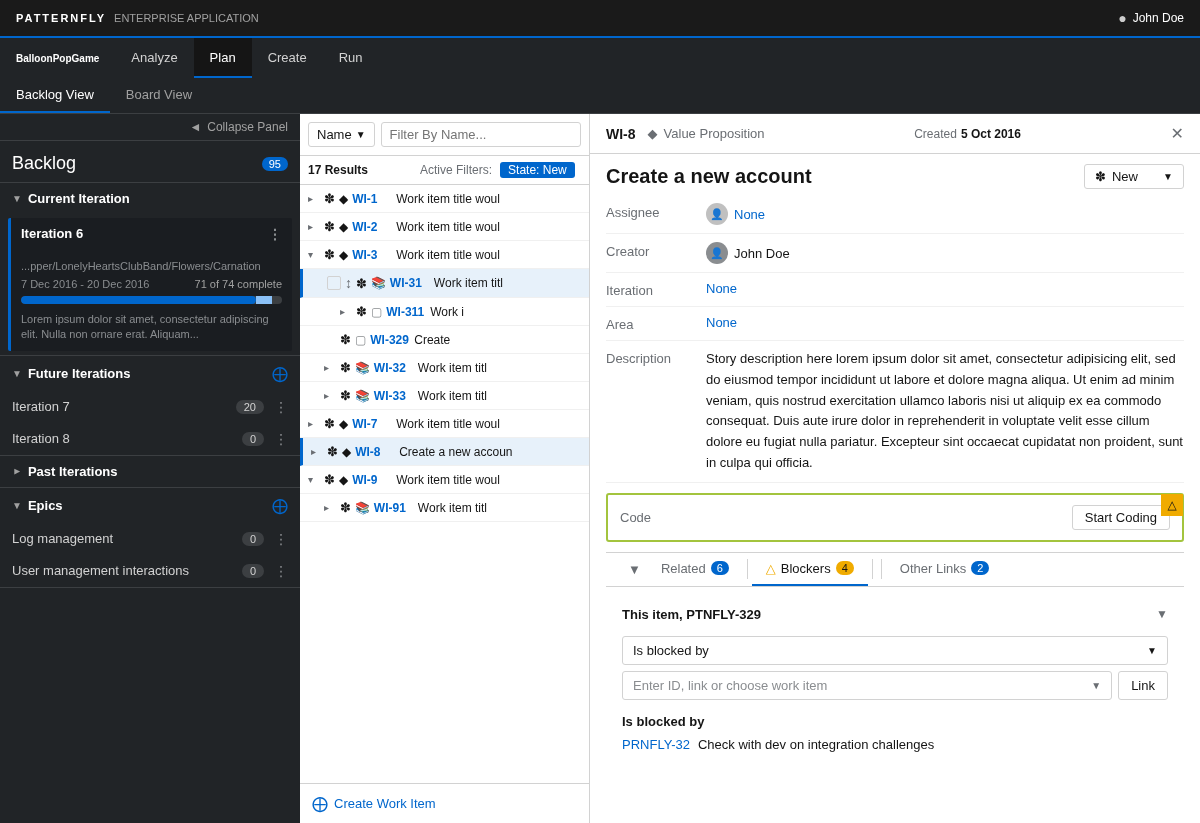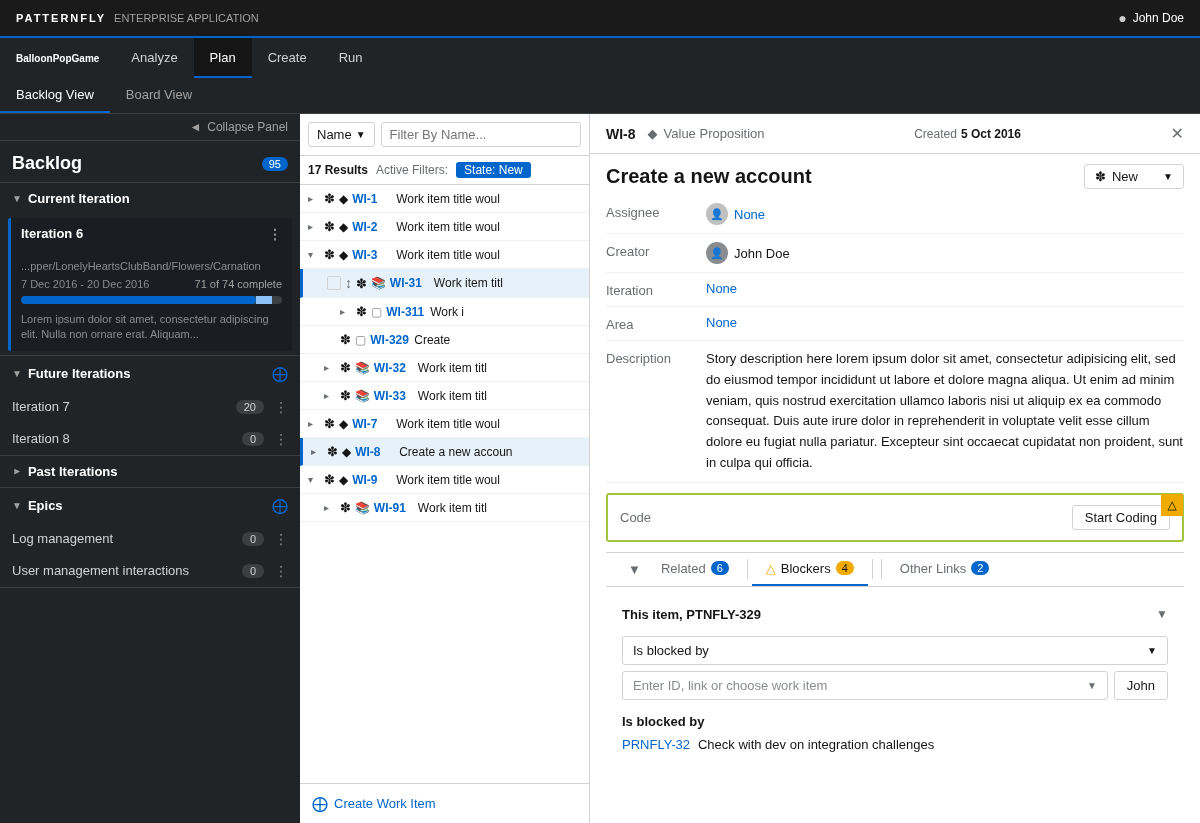--- a/index.html
+++ b/index.html
@@ -124,21 +124,21 @@
     .sidebar-header {
       display: flex;
       align-items: center;
       justify-content: space-between;
       padding: 12px 12px 8px 12px;
       border-bottom: 1px solid #3c3f42;
     }
     .sidebar-title {
       color: #fff;
       font-size: 18px;
-      font-weight: 700;
+      font-weight: 400;
     }
     .sidebar-badge {
       background: #06c;
       color: #fff;
       font-size: 11px;
       border-radius: 10px;
       padding: 1px 7px;
       min-width: 24px;
       text-align: center;
     }
@@ -276,21 +276,21 @@
       display: flex;
       align-items: center;
       gap: 8px;
       padding: 6px 8px;
       border-bottom: 1px solid #d2d2d2;
       font-size: 12px;
       color: #151515;
       background: #fff;
     }
     .results-count { font-weight: 600; }
-    .filter-label { color: #6a6e73; }
+    .filter-label { color: #6a6e73; margin-left: 44px; }
     .filter-badge {
       background: #06c;
       color: #fff;
       border-radius: 3px;
       padding: 1px 8px;
       font-size: 12px;
     }
     .work-items-list {
       flex: 1;
       overflow-y: auto;
@@ -959,21 +959,21 @@
           </div>
           <div class="blocked-by-dropdown">
             <span>Is blocked by</span>
             <span style="font-size:10px;">▼</span>
           </div>
           <div class="link-input-row">
             <div class="link-input" style="display:flex; justify-content:space-between; align-items:center;">
               <span style="color:#8a8d90;">Enter ID, link or choose work item</span>
               <span style="font-size:10px; color:#6a6e73;">▼</span>
             </div>
-            <button class="link-btn">John</button>
+            <button class="link-btn">Link</button>
           </div>
           <div class="is-blocked-by">Is blocked by</div>
           <div style="display:flex; align-items:center; gap:8px; padding-top:4px;">
             <a class="prnfly-link">PRNFLY-32</a>
             <span class="blocked-desc">Check with dev on integration challenges</span>
           </div>
         </div>
 
       </div>
     </div>

